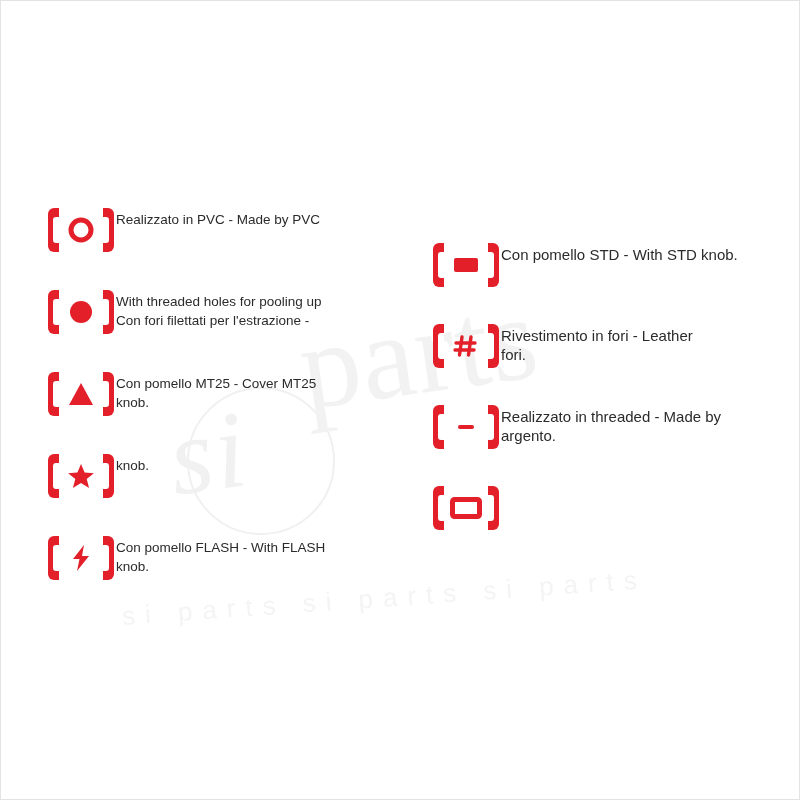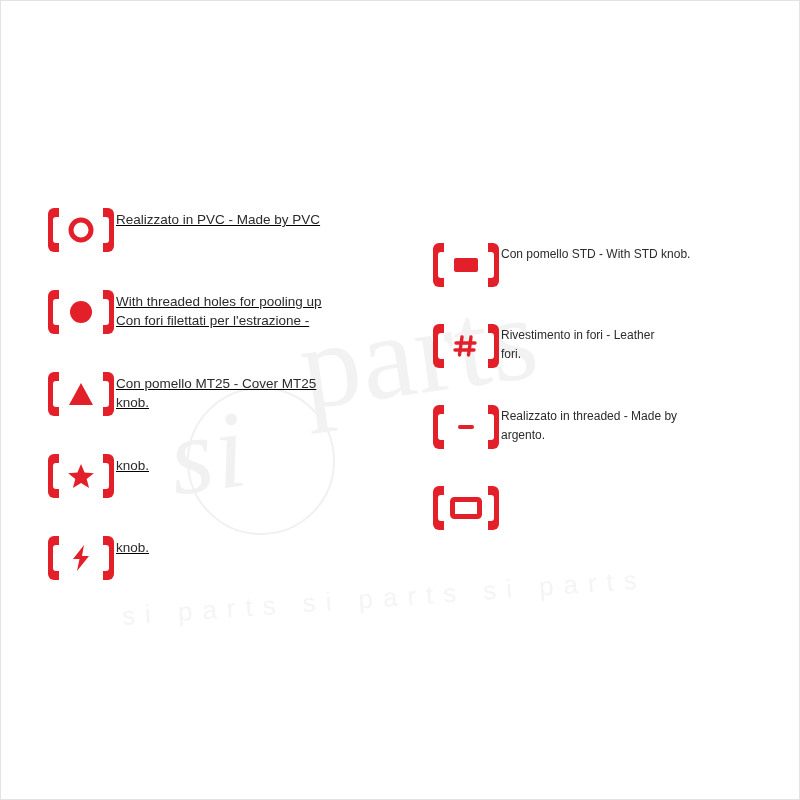--- a/index.html
+++ b/index.html
@@ -81,21 +81,21 @@
     transform: rotate(-4deg);
     transform-origin: left top;
     font-family: "Liberation Sans", sans-serif;
   }
 
   
   .column {
     position: absolute;
     z-index: 2;
   }
-  #column-left { left: 45px; top: 205px; width: 330px; text-decoration: underline; }
+  #column-left { left: 45px; top: 205px; width: 330px; }
   #column-right { left: 430px; top: 240px; width: 330px; }
 
   .legend-row {
     display: flex;
     align-items: flex-start;
     margin-bottom: 0;
   }
   #column-left .legend-row { height: 82px; }
   #column-right .legend-row { height: 81px; }
 
@@ -142,21 +142,21 @@
   .legend-text {
     flex: 1 1 auto;
     color: #2b2b2b;
     font-size: 13.5px;
     line-height: 19px;
     padding-top: 4px;
     font-family: "Liberation Sans", sans-serif;
   }
   .legend-text .line { display: block; white-space: pre; }
 
-  #column-right .legend-text { font-size: 12px; }
+  #column-right .legend-text { font-size: 15px; }
 </style>
 </head>
 <body>
 
 <div id="page">
 
   <div id="watermark">
     <div class="wm-circle"></div>
     <div class="wm-text">si</div>
     <div class="wm-text2">parts</div>
@@ -231,20 +231,21 @@
       <div class="icon-wrap">
         <span class="brk left"></span>
         <span class="brk right"></span>
         <span class="glyph">
           <svg width="30" height="30" viewBox="0 0 30 30">
               <polygon points="18,2 7,16 13.5,16 11,28 23,13 16,13" fill="#e3202a"></polygon>
             </svg>
         </span>
       </div>
       <div class="legend-text">
+        <span class="line">Con pomello FLASH - With FLASH</span>
         <span class="line">knob.</span>
       </div>
     </div>
 
   </div>
 
   <div class="column" id="column-right">
 
     <div class="legend-row">
       <div class="icon-wrap">

